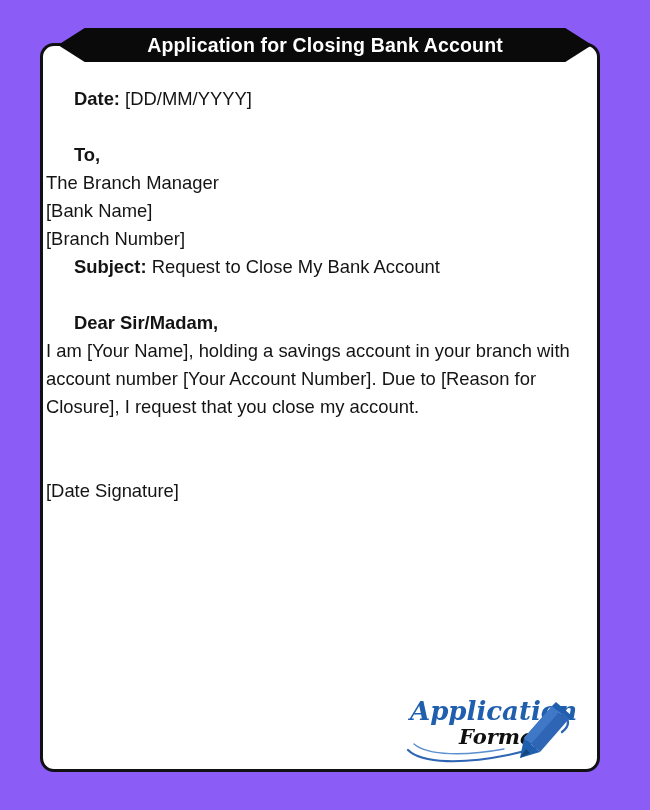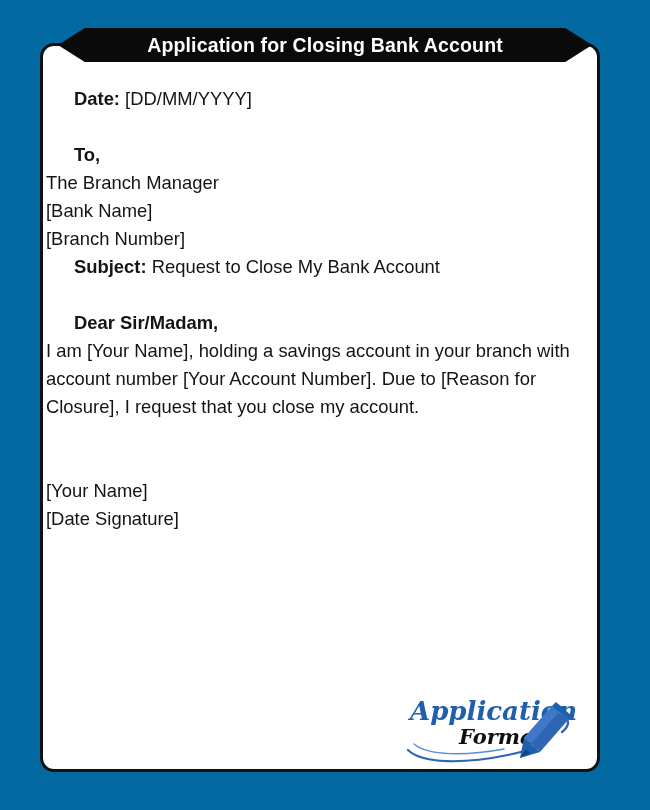--- a/index.html
+++ b/index.html
@@ -12,21 +12,21 @@
     background: #ffffff;
     font-family: "Liberation Sans", sans-serif;
     -webkit-font-smoothing: antialiased;
     overflow: hidden;
   }
 
   #page {
     position: relative;
     width: 650px;
     height: 810px;
-    background: #0369a1;
+    background: #8b5cf6;
   }
 
   
   #doc-frame {
     position: absolute;
     left: 40px;
     top: 43px;
     width: 560px;
     height: 729px;
     box-sizing: border-box;
@@ -133,21 +133,20 @@
       <div class="line"><span class="bold">To,</span></div>
       <div class="line"><span>The Branch Manager</span></div>
       <div class="line"><span>[Bank Name]</span></div>
       <div class="line"><span>[Branch Number]</span></div>
       <div class="line"><span class="bold">Subject:</span><span> Request to Close My Bank Account</span></div>
       <div class="line blank"></div>
       <div class="line"><span class="bold">Dear Sir/Madam,</span></div>
       <div class="line"><span>I am [Your Name], holding a savings account in your branch with account number [Your Account Number]. Due to [Reason for Closure], I request that you close my account.</span></div>
       <div class="line blank"></div>
       <div class="line blank"></div>
-      <div class="line"><span>[Your Name]</span></div>
       <div class="line"><span>[Date Signature]</span></div>
     </div>
 
   <div id="logo">
     <svg viewBox="0 0 172 74" xmlns="http://www.w3.org/2000/svg">
 
       <path d="M4 58 C 18 72, 60 72, 104 63 C 118 60, 128 57, 136 54" fill="none" stroke="#2e66b5" stroke-width="2.2" stroke-linecap="round"></path>
       <path d="M10 52 C 24 64, 62 64, 100 57" fill="none" stroke="#5b8fd0" stroke-width="1.5" stroke-linecap="round"></path>
 
       <text class="logo-word-application" x="6" y="28">Application</text>

